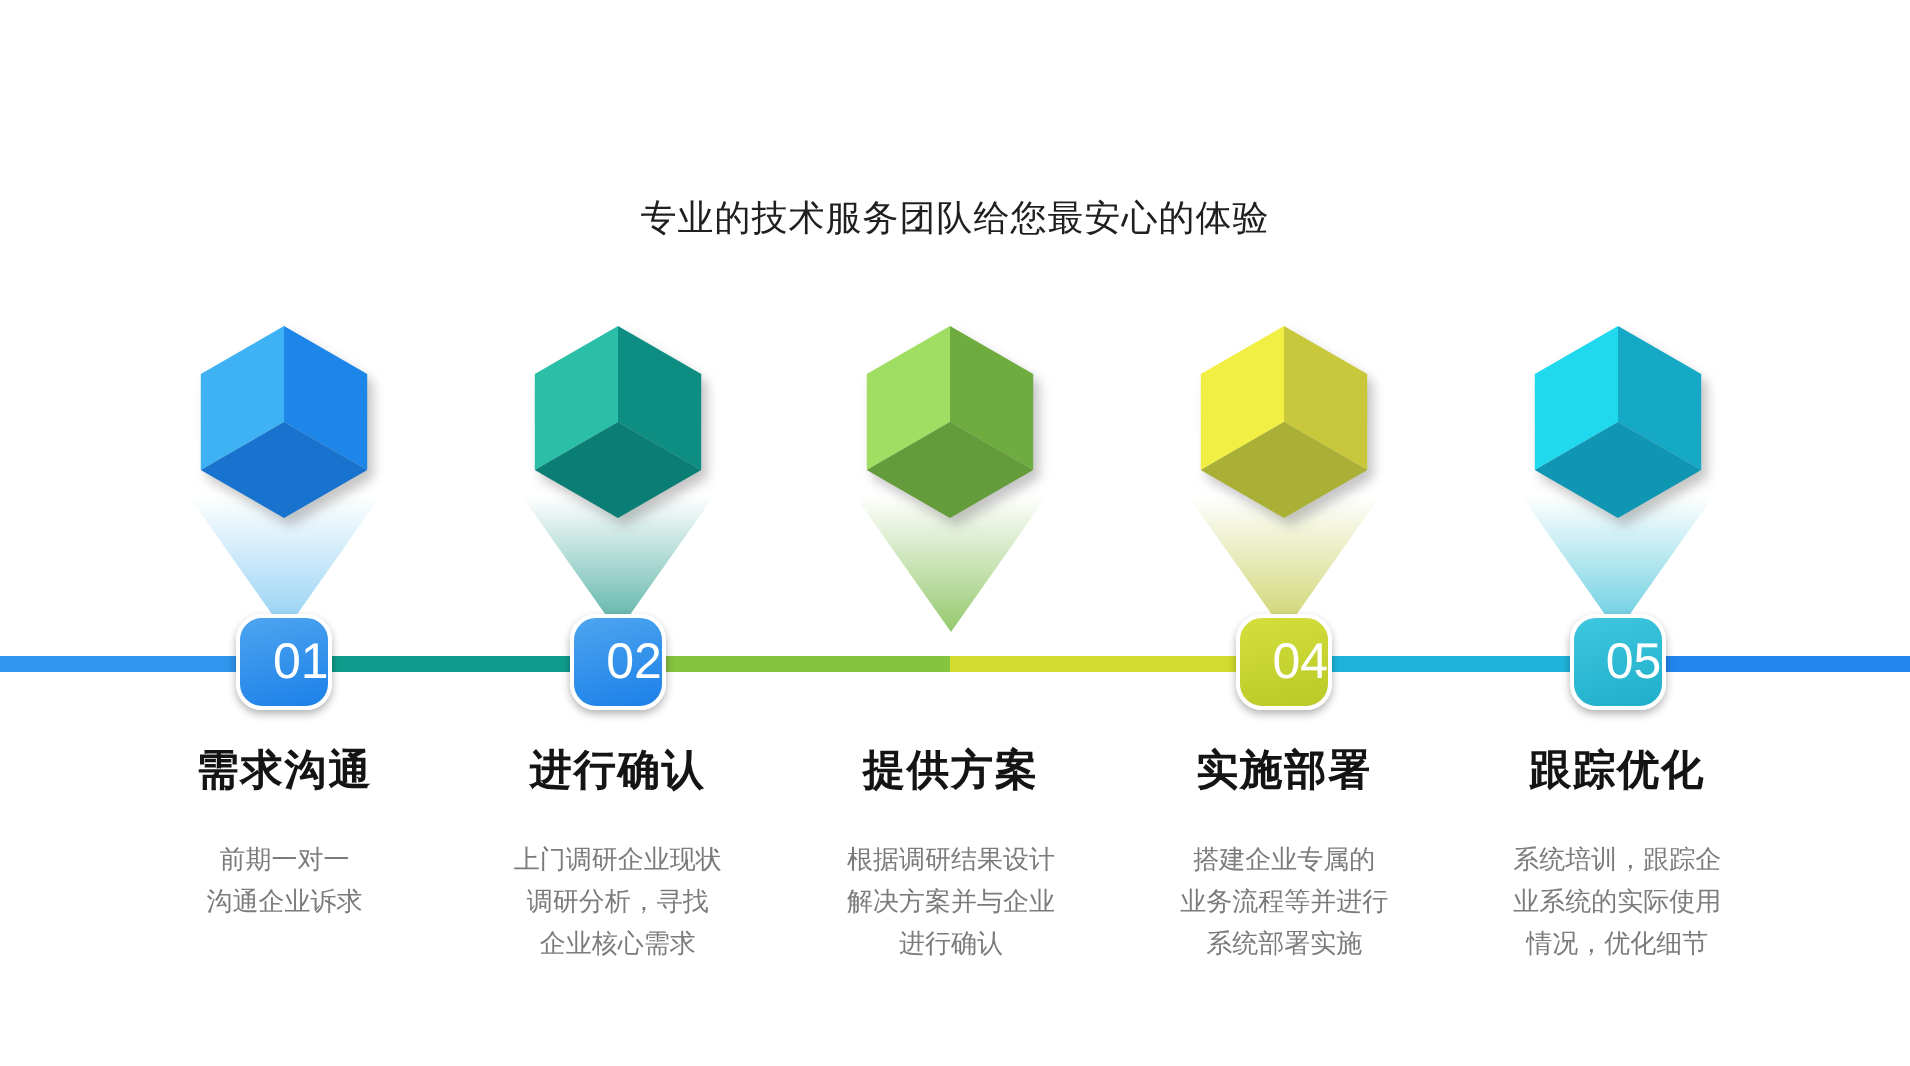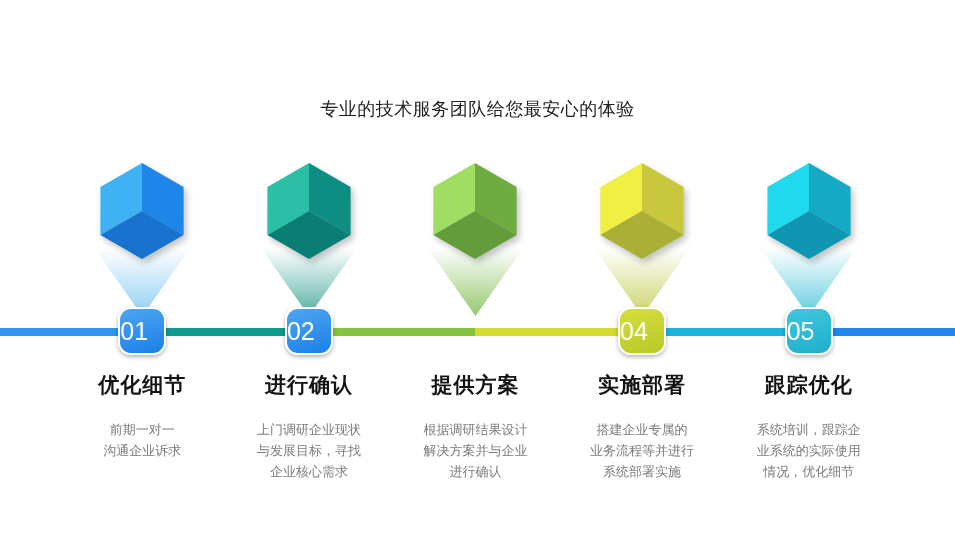--- a/index.html
+++ b/index.html
@@ -29,21 +29,21 @@
   .cube{
     position:absolute;top:1px;left:50%;transform:translateX(-50%);z-index:2;
     filter:drop-shadow(3px 4px 3px rgba(90,90,90,0.35));
   }
   .badge{
     position:absolute;top:307px;left:50%;transform:translateX(-50%);z-index:3;
     width:48px;height:48px;box-sizing:border-box;border-radius:13px;
     border:2px solid #ffffff;
     background:linear-gradient(165deg,var(--badge-top) 0%,var(--badge-bottom) 100%);
     box-shadow:0 2px 4px rgba(0,0,0,0.3);
-    display:flex;align-items:center;justify-content:flex-start;
+    display:flex;align-items:center;justify-content:flex-end;
     color:#ffffff;font-size:25px;font-weight:400;
   }
   .badge{top:147px;}
   .step-title{
     position:absolute;top:211px;left:0;width:100%;text-align:center;
     font-size:21px;font-weight:bold;color:#141414;letter-spacing:1px;
   }
   .step-desc{
     position:absolute;top:259px;left:50%;transform:translateX(-50%);width:140px;
     text-align:center;font-size:13px;color:#7b7b7b;line-height:1.62;
@@ -74,38 +74,38 @@
   <div class="step" style="--cube-left: #3FB2F4; --cube-right: #1E86E8; --cube-bottom: #1873CE; --beam: #7EC8F2; --badge-top: #4EA5F0; --badge-bottom: #1B80E8;">
     <div class="beam"></div>
     <svg class="cube" width="100" height="100" viewBox="0 0 100 100">
       <polygon points="50,2 8.4,26 8.4,74 50,50" style="fill:var(--cube-left)"></polygon>
       <polygon points="50,2 91.6,26 91.6,74 50,50" style="fill:var(--cube-right)"></polygon>
       <polygon points="50,50 8.4,74 50,98 91.6,74" style="fill:var(--cube-bottom)"></polygon>
     </svg>
     <div class="badge">
       <span>01</span>
     </div>
-    <div class="step-title">优化细节</div>
+    <div class="step-title">需求沟通</div>
     <div class="step-desc">前期一对一
 沟通企业诉求</div>
   </div>
 
   <div class="step" style="--cube-left: #2BBFA8; --cube-right: #0E8E82; --cube-bottom: #0A7E74; --beam: #3AA496; --badge-top: #4EA5F0; --badge-bottom: #1B80E8;">
     <div class="beam"></div>
     <svg class="cube" width="100" height="100" viewBox="0 0 100 100">
       <polygon points="50,2 8.4,26 8.4,74 50,50" style="fill:var(--cube-left)"></polygon>
       <polygon points="50,2 91.6,26 91.6,74 50,50" style="fill:var(--cube-right)"></polygon>
       <polygon points="50,50 8.4,74 50,98 91.6,74" style="fill:var(--cube-bottom)"></polygon>
     </svg>
     <div class="badge">
       <span>02</span>
     </div>
     <div class="step-title">进行确认</div>
     <div class="step-desc">上门调研企业现状
-与发展目标，寻找
+调研分析，寻找
 企业核心需求</div>
   </div>
 
   <div class="step" style="--cube-left: #9FDE62; --cube-right: #6FAC40; --cube-bottom: #649C3B; --beam: #84C057; --badge-top: #7CC653; --badge-bottom: #5EA23A;">
     <div class="beam"></div>
     <svg class="cube" width="100" height="100" viewBox="0 0 100 100">
       <polygon points="50,2 8.4,26 8.4,74 50,50" style="fill:var(--cube-left)"></polygon>
       <polygon points="50,2 91.6,26 91.6,74 50,50" style="fill:var(--cube-right)"></polygon>
       <polygon points="50,50 8.4,74 50,98 91.6,74" style="fill:var(--cube-bottom)"></polygon>
     </svg>

